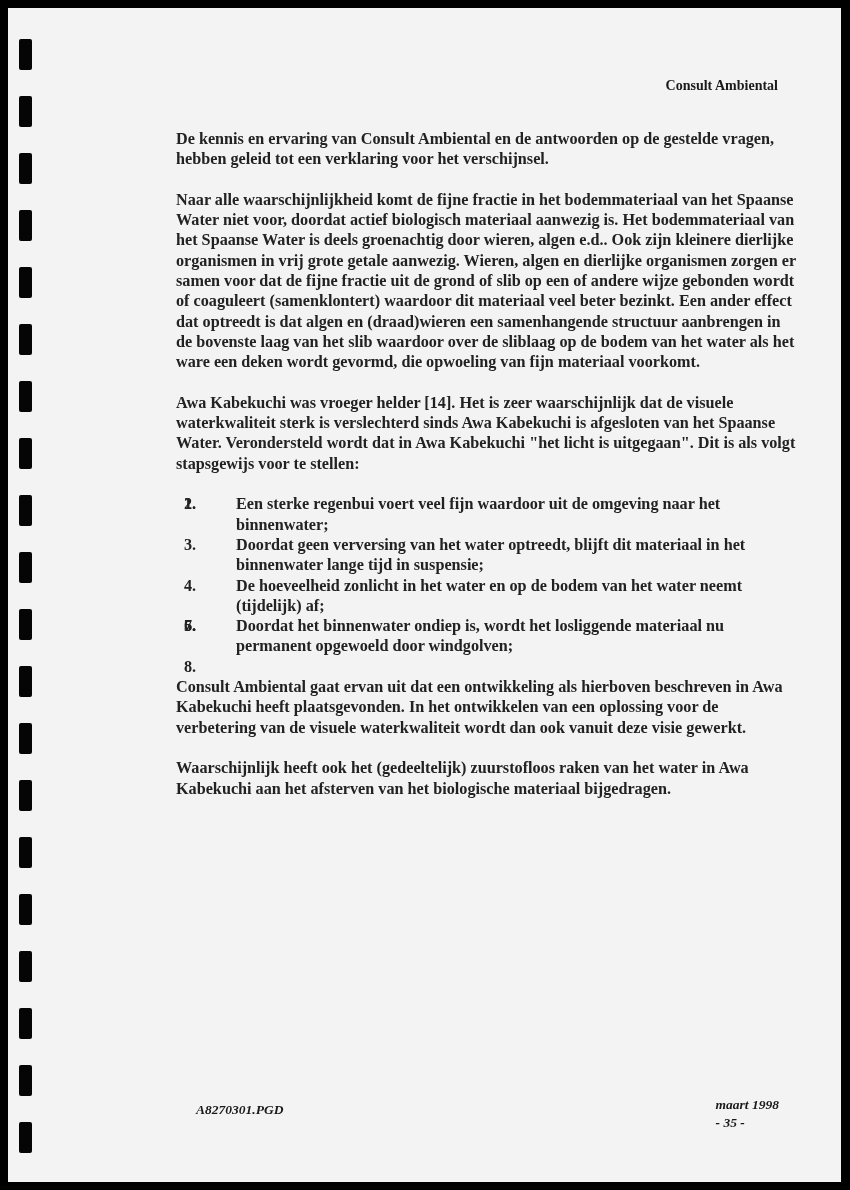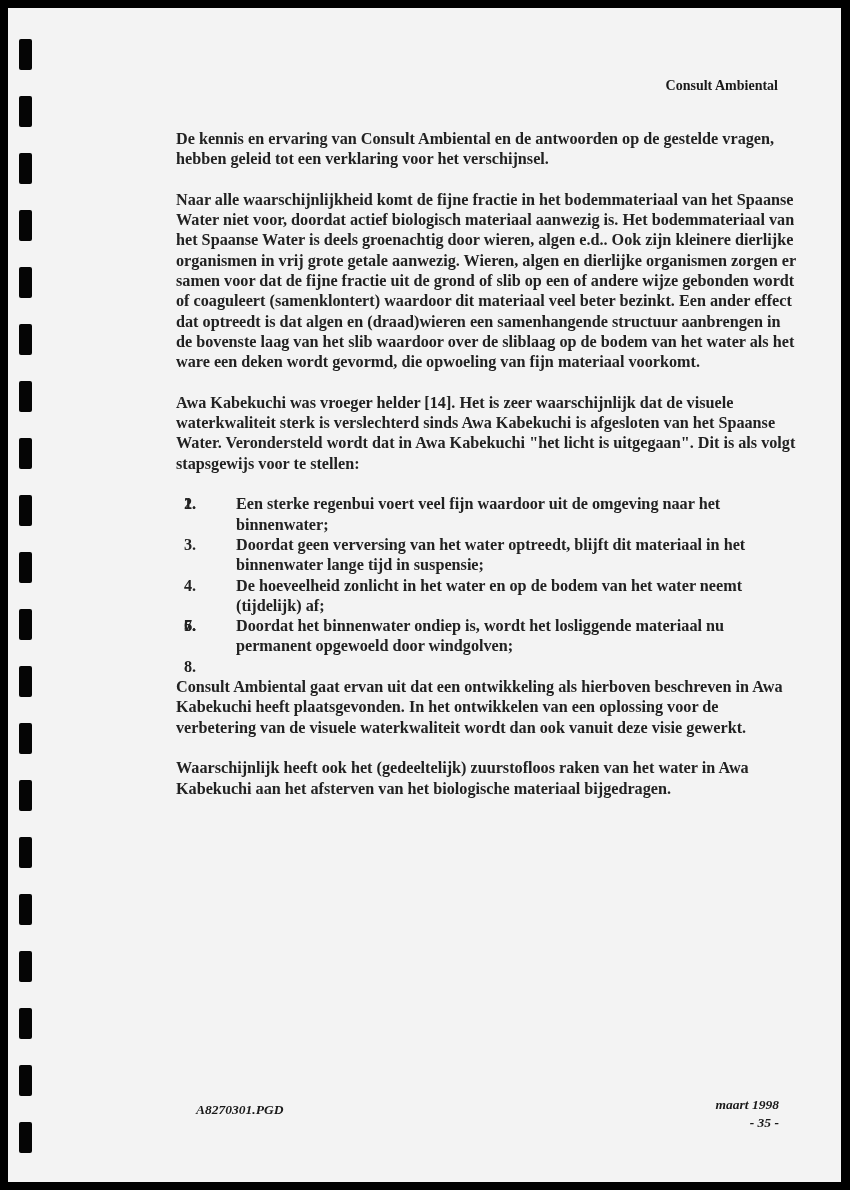--- a/index.html
+++ b/index.html
@@ -44,21 +44,21 @@
     .content p { margin: 0 0 20.3px 0; }
     ol.steps { list-style: none; margin: 0 0 20.3px 0; padding: 0; }
     ol.steps li { position: relative; padding-left: 60px; }
     ol.steps li .num { position: absolute; left: 8px; top: 0; }
     .footer-left {
       position: absolute; left: 156px; top: 1094px;
       font-style: italic; font-weight: bold; font-size: 13.5px; color: #1a1a1a; margin-left: 32px;
     }
     .footer-right {
       position: absolute; right: 62px; top: 1088px;
-      text-align: right; font-style: italic; font-weight: bold;
+      text-align: left; font-style: italic; font-weight: bold;
       font-size: 13.5px; line-height: 18px; color: #1a1a1a;
     }
   </style>
 </head>
 <body>
 
 <div class="page">
 
   <div class="holes">
     <div class="hole" style="top:31px"></div>

